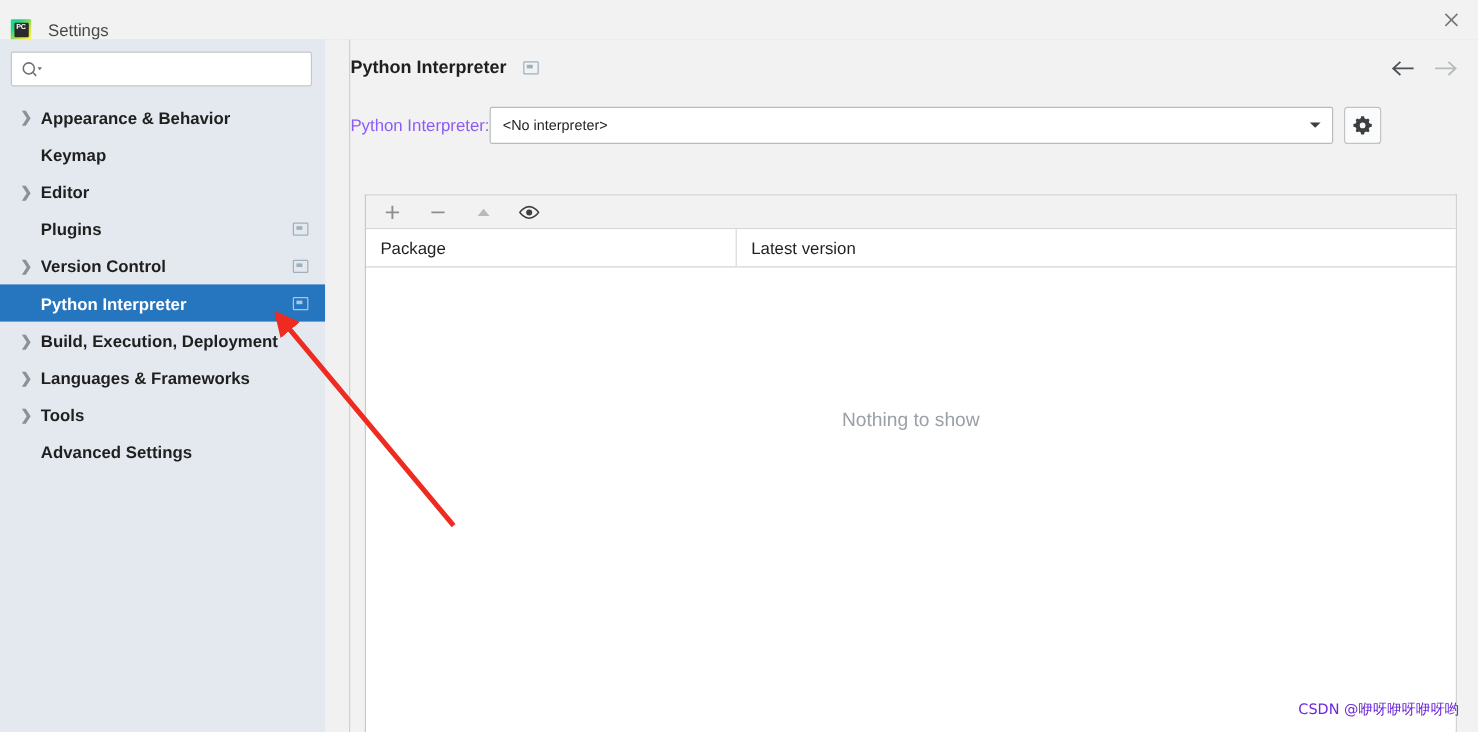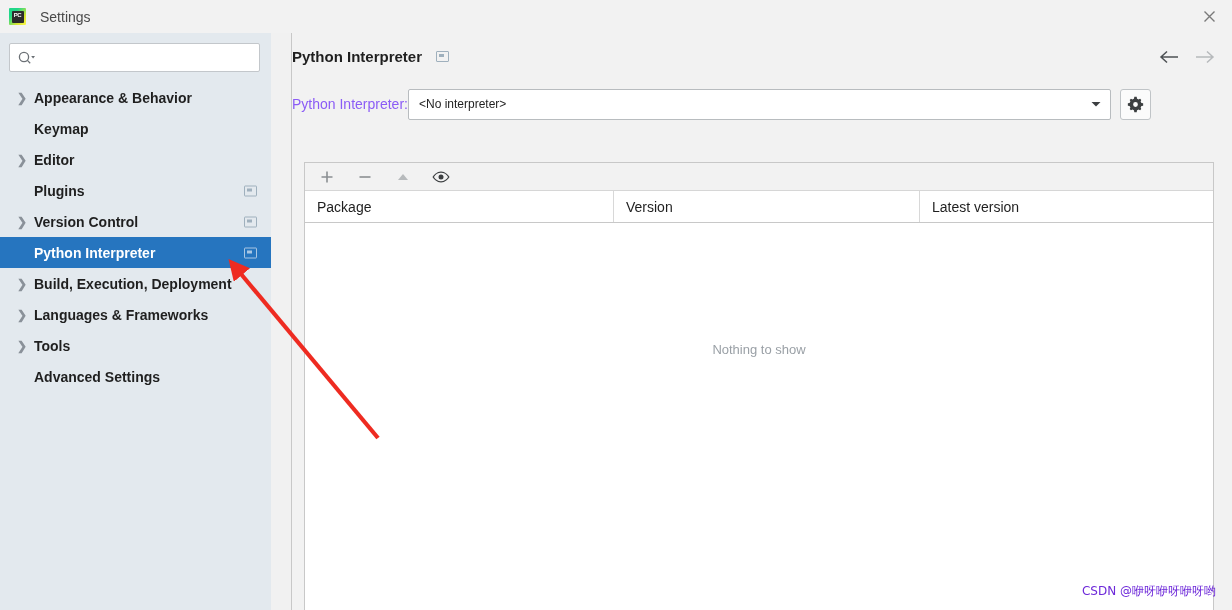--- a/index.html
+++ b/index.html
@@ -8,21 +8,21 @@
     font-family: "Liberation Sans", sans-serif;
     background: #ffffff;
     overflow: hidden;
   }
   #app { position: relative; width: 1232px; height: 610px; background: #f2f2f2; }
 
   
   .titlebar {
     position: absolute; left: 0; top: 0; width: 1232px; height: 34px;
     background: #f2f2f2; border-bottom: 1px solid #dcdcdc;
-    display: flex; align-items: center;
+    display: flex; align-items: flex-end;
   }
   .app-icon {
     width: 17px; height: 17px; margin-left: 9px; position: relative;
     background: linear-gradient(135deg,#21d789 0%,#21d789 28%,#d7e533 70%,#fcf84a 100%);
     border-radius: 1px; display: flex; align-items: center; justify-content: center;
   }
   .app-icon .inner {
     width: 12px; height: 12px; background: #2b2b2b; border-radius: 1px;
     color: #ffffff; font-size: 6px; font-weight: bold; line-height: 8px;
     text-align: center; font-family: "Liberation Sans", sans-serif;
@@ -145,21 +145,21 @@
     padding-left: 12px; border-right: 1px solid #d8d8d8;
   }
   .pkg-th.c0 { width: 309px; }
   .pkg-th.c1 { width: 306px; }
   .pkg-th.c2 { width: 293px; border-right: none; }
   .pkg-body {
     position: relative; height: 386px; background: #ffffff;
   }
   .empty-text {
     position: absolute; left: 0; right: 0; top: 119px; text-align: center;
-    font-size: 13px; color: #9aa0a6;
+    font-size: 16px; color: #9aa0a6;
   }
 
   
   .annot { position: absolute; left: 0; top: 0; width: 1232px; height: 610px; pointer-events: none; }
 
   
   .watermark {
     position: absolute; right: 16px; bottom: 10px;
     font-size: 12px; color: #6d28d9;
     font-family: "DejaVu Sans", sans-serif;
@@ -313,21 +313,20 @@
         <span class="tb-btn">
           <svg width="18" height="14" viewBox="0 0 18 14">
             <path d="M9 2.2C4.8 2.2 1.8 6 1.2 7c.6 1 3.6 4.8 7.8 4.8S16.2 8 16.8 7c-.6-1-3.6-4.8-7.8-4.8z" fill="none" stroke="#3c3f41" stroke-width="1.3"></path>
             <circle cx="9" cy="7" r="2.5" fill="#3c3f41"></circle>
           </svg>
         </span>
       </div>
 
       <div class="pkg-head">
         <div class="pkg-th c0">Package</div>
-        <div class="pkg-th c1">Version</div>
         <div class="pkg-th c2">Latest version</div>
       </div>
 
       <div class="pkg-body">
         <div class="empty-text">Nothing to show</div>
       </div>
 
     </div>
   </div>
 

